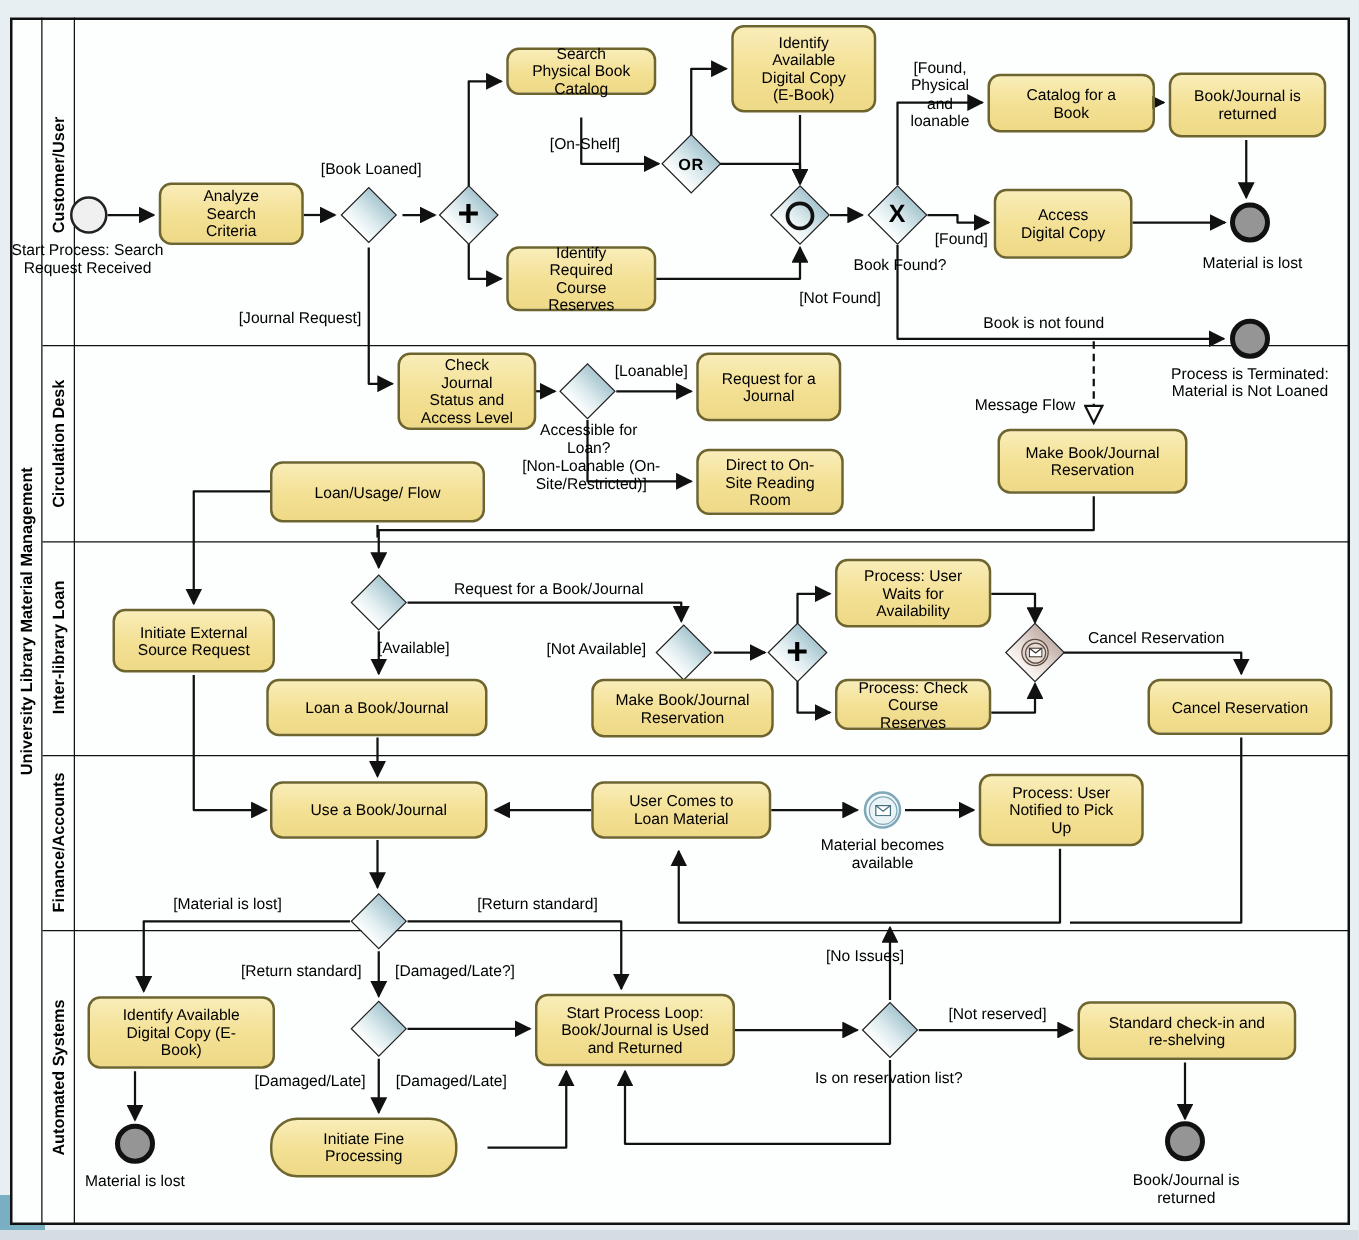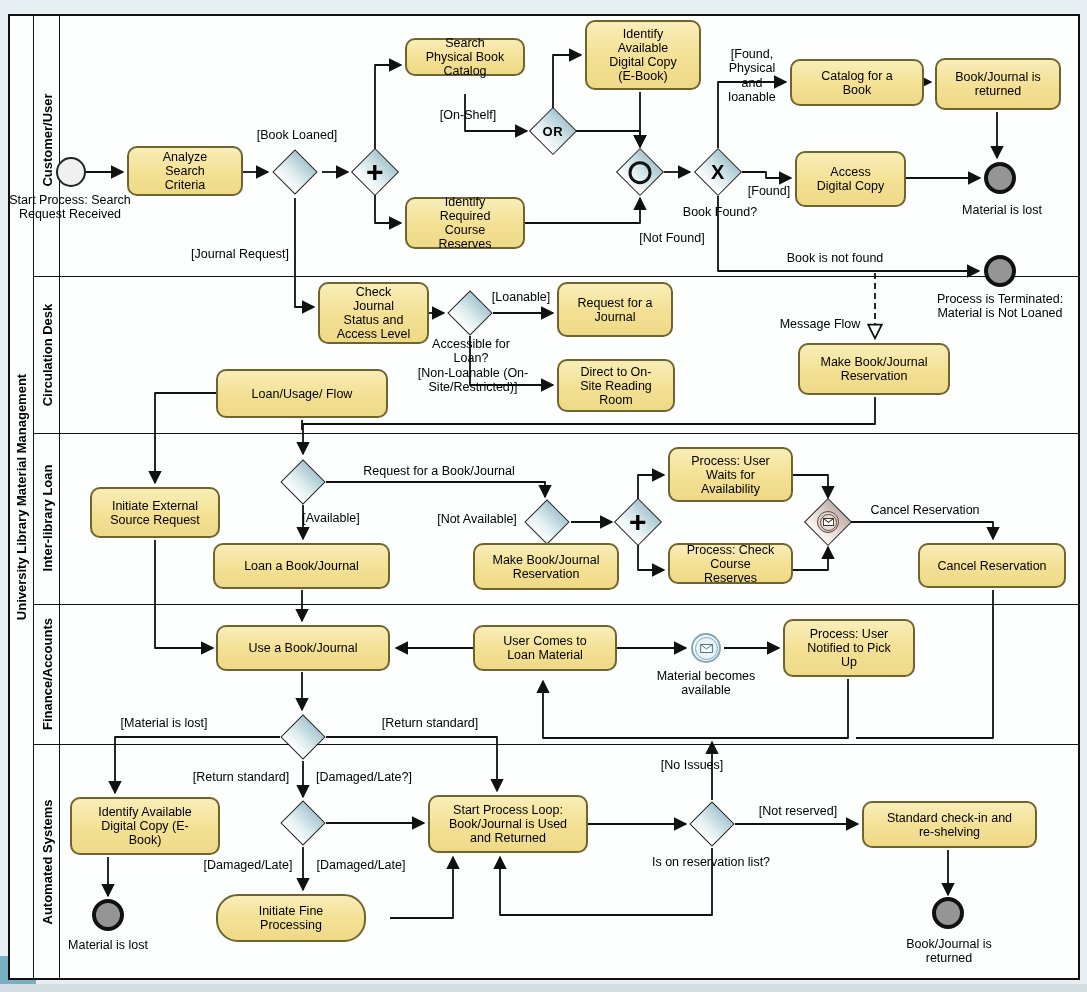--- a/index.html
+++ b/index.html
@@ -225,21 +225,21 @@
   <div class="lbl" style="left:835px;top:251px;">Book is not found</div>
   <div class="lbl" style="left:820px;top:317px;">Message Flow</div>
   <div class="lbl" style="left:521px;top:290px;">[Loanable]</div>
   <div class="lbl wrap" style="left:471px;top:337px;width:82px;">Accessible for Loan?</div>
   <div class="lbl wrap" style="left:473px;top:366px;width:138px;">[Non-Loanable (On-Site/Restricted)]</div>
   <div class="lbl" style="left:422px;top:464px;margin-left:17px;">Request for a Book/Journal</div>
   <div class="lbl" style="left:331px;top:511px;">[Available]</div>
   <div class="lbl" style="left:477px;top:512px;">[Not Available]</div>
   <div class="lbl" style="left:925px;top:503px;">Cancel Reservation</div>
   <div class="lbl wrap" style="left:706px;top:669px;width:124px;">Material becomes available</div>
-  <div class="lbl" style="left:164px;top:716px;text-align:center;">[Material is lost]</div>
+  <div class="lbl" style="left:182px;top:716px;text-align:center;">[Material is lost]</div>
   <div class="lbl" style="left:430px;top:716px;">[Return standard]</div>
   <div class="lbl" style="left:692px;top:758px;">[No Issues]</div>
   <div class="lbl" style="left:241px;top:770px;">[Return standard]</div>
   <div class="lbl" style="left:364px;top:770px;">[Damaged/Late?]</div>
   <div class="lbl" style="left:248px;top:858px;">[Damaged/Late]</div>
   <div class="lbl" style="left:361px;top:858px;">[Damaged/Late]</div>
   <div class="lbl" style="left:711px;top:855px;">Is on reservation list?</div>
   <div class="lbl" style="left:798px;top:804px;">[Not reserved]</div>
 
 </div>

